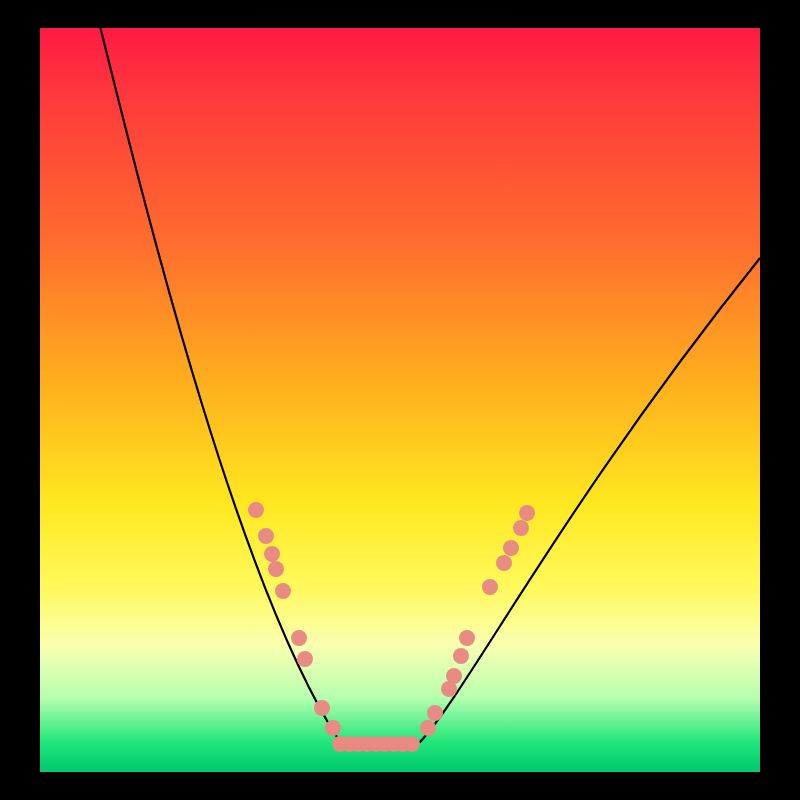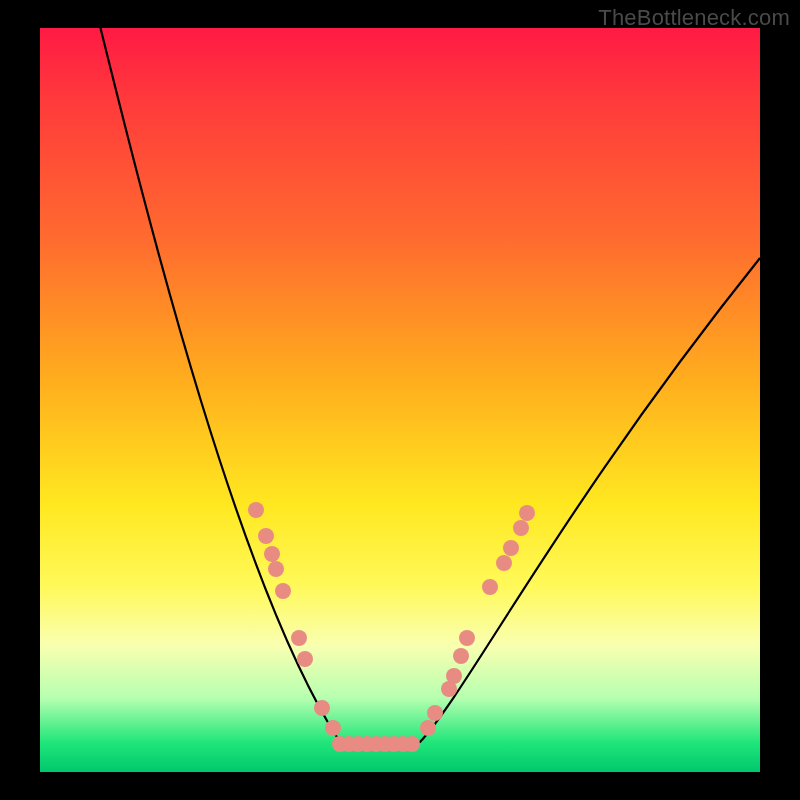--- a/index.html
+++ b/index.html
@@ -106,14 +106,13 @@
           <circle cx="421" cy="628" r="8" class="dot"></circle>
           <circle cx="427" cy="610" r="8" class="dot"></circle>
           <circle cx="450" cy="559" r="8" class="dot"></circle>
           <circle cx="464" cy="535" r="8" class="dot"></circle>
           <circle cx="471" cy="520" r="8" class="dot"></circle>
           <circle cx="481" cy="500" r="8" class="dot"></circle>
           <circle cx="487" cy="485" r="8" class="dot"></circle>
         </g>
     </svg>
   </div>
-  <div class="watermark">TheBottleneck.com</div>
 </div>
 
 </body></html>

